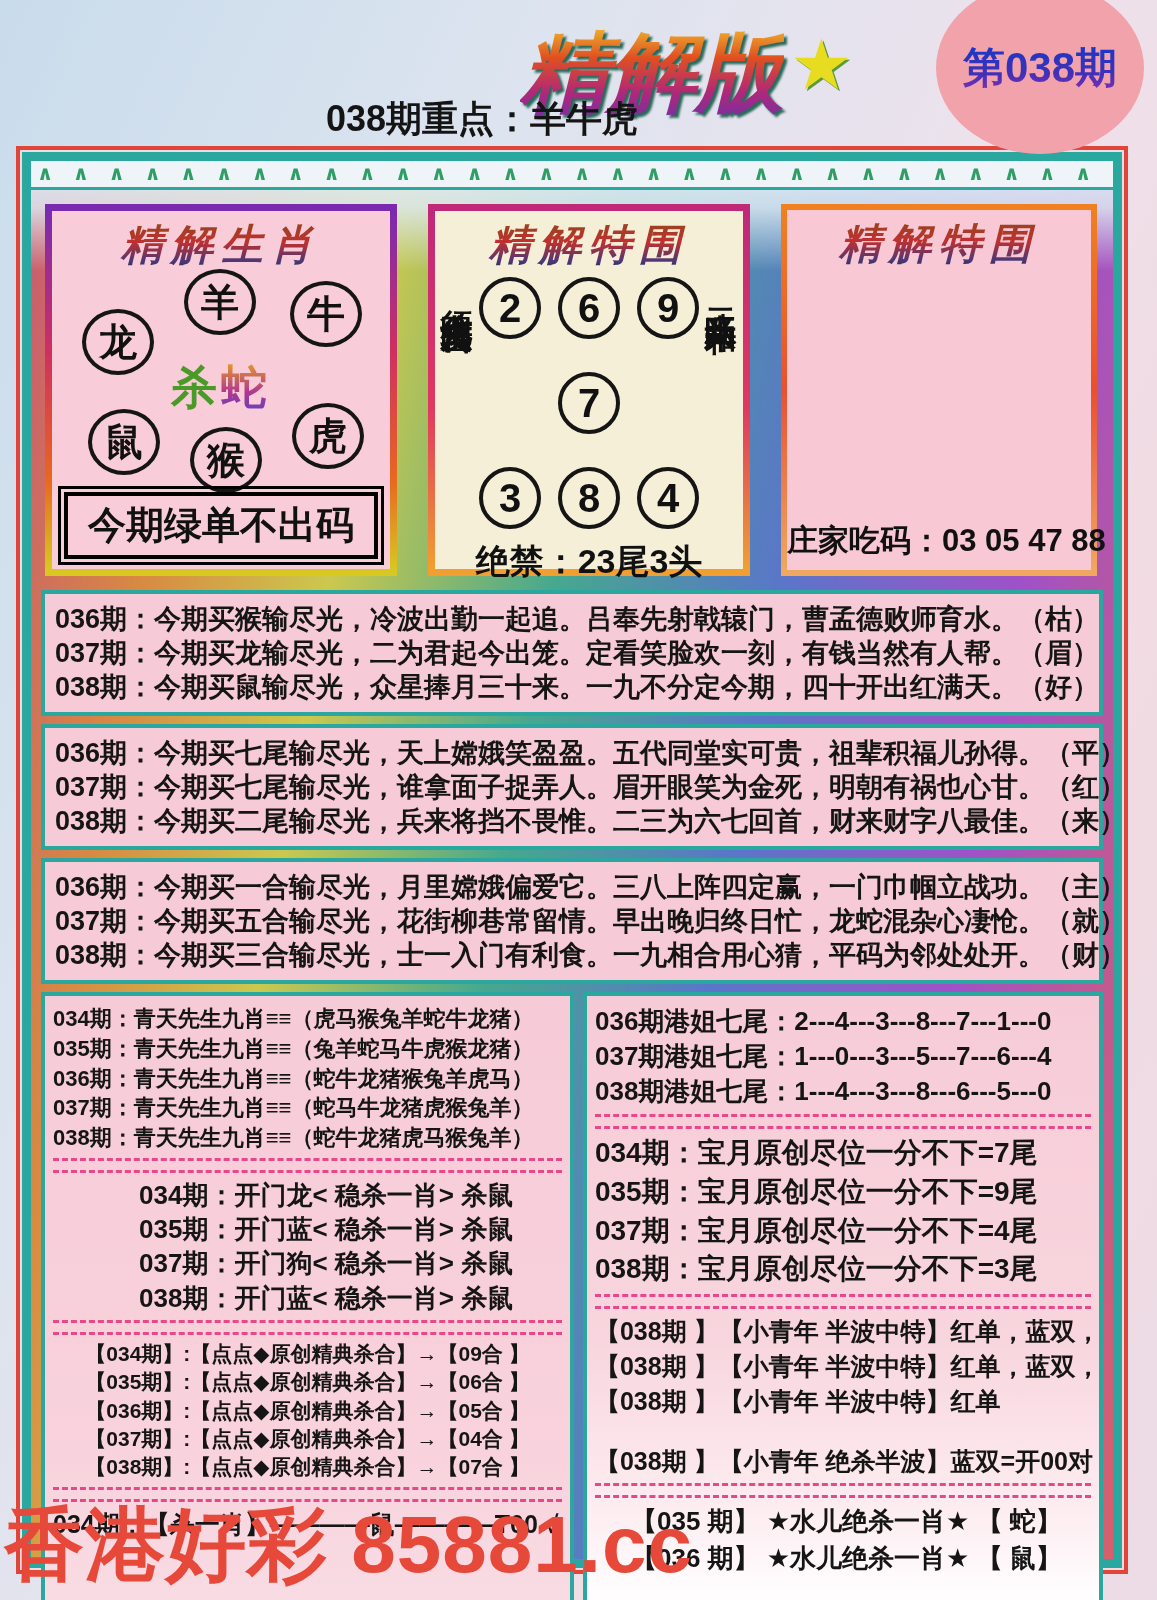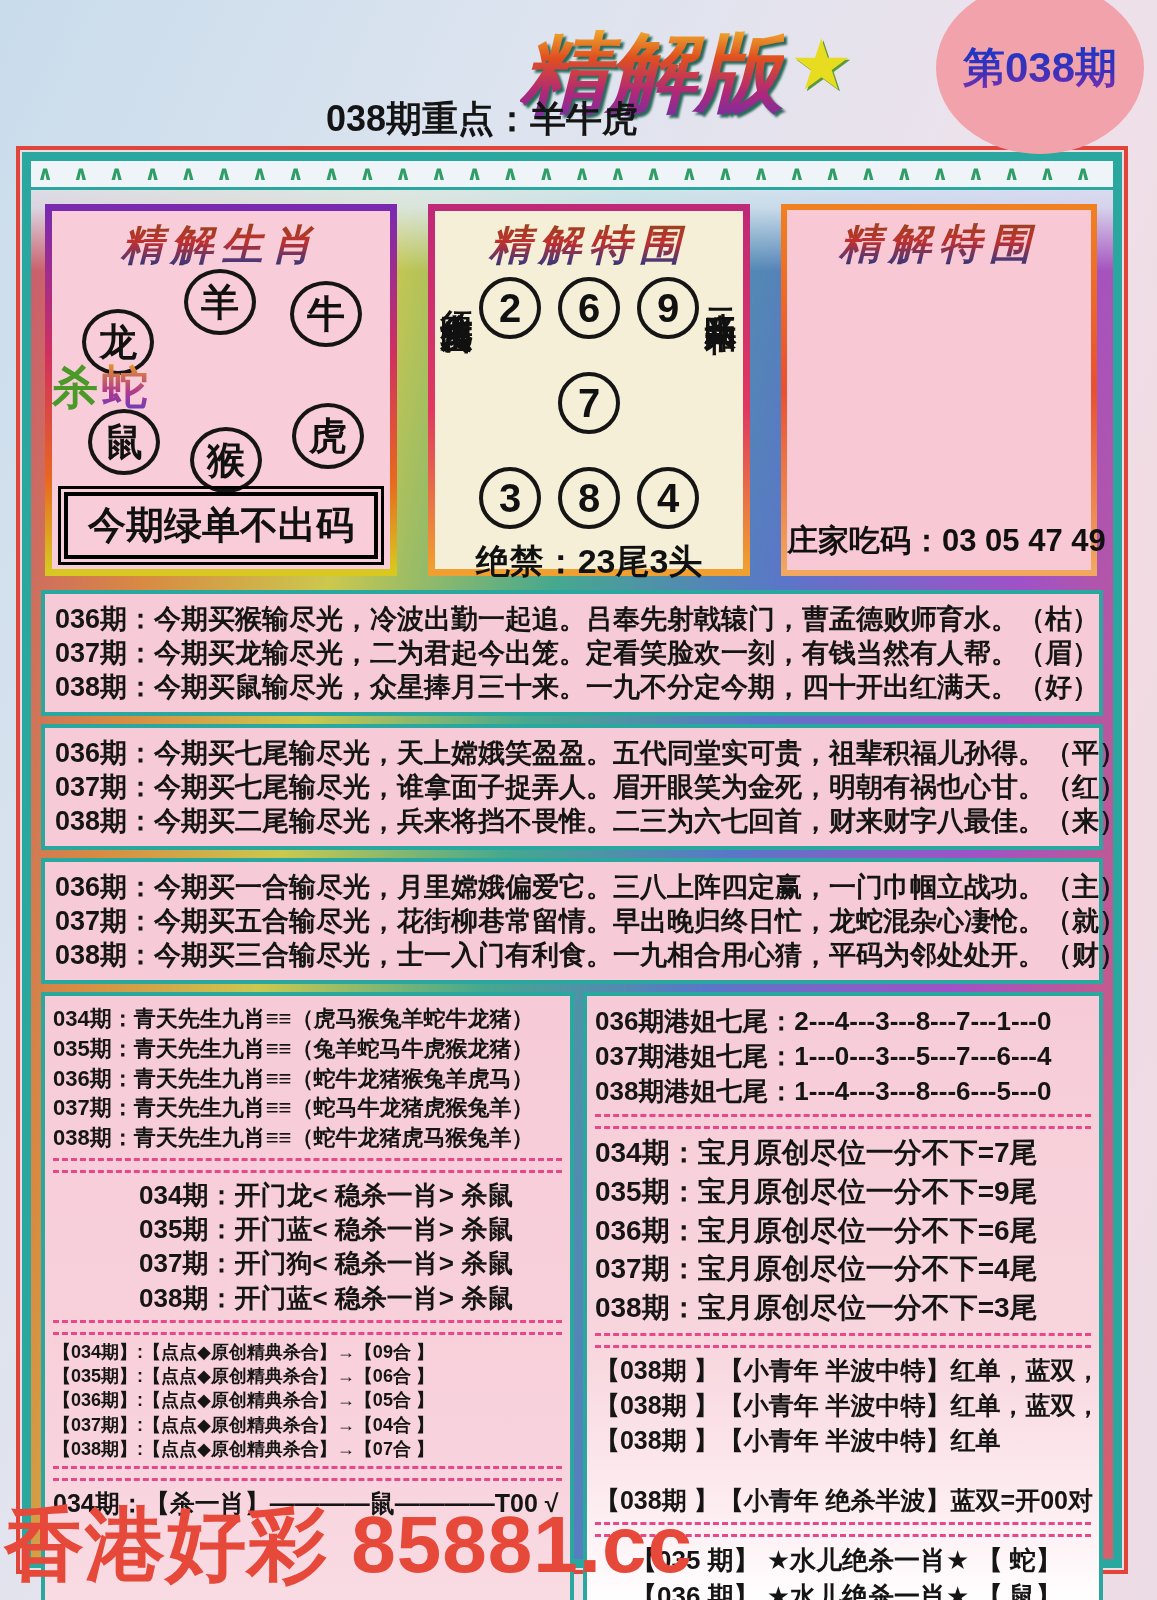--- a/index.html
+++ b/index.html
@@ -69,21 +69,21 @@
   .zc{
     position:absolute;width:64px;height:58px;border:4px solid #151515;border-radius:50%;
     display:flex;align-items:center;justify-content:center;font-size:38px;font-weight:bold;color:#111;
   }
   .z-sheep{left:132px;top:58px;}
   .z-ox{left:238px;top:70px;}
   .z-dragon{left:30px;top:98px;}
   .z-rat{left:36px;top:198px;}
   .z-monkey{left:138px;top:216px;}
   .z-tiger{left:240px;top:192px;}
-  .kill-center{position:absolute;left:0;right:0;top:146px;text-align:left;font-size:46px;font-weight:bold;letter-spacing:4px;}
+  .kill-center{position:absolute;left:0;right:0;top:146px;text-align:center;font-size:46px;font-weight:bold;letter-spacing:4px;}
   .kill-center .k1{color:#4a9a28;}
   .kill-center .k2{
     background:linear-gradient(180deg,#e8a020 0%,#b03890 60%,#6040c0 100%);
     -webkit-background-clip:text;background-clip:text;color:transparent;
   }
   .green-note{
     position:absolute;left:12px;right:12px;bottom:10px;text-align:center;
     border:4px solid #000;outline:3px solid #000;outline-offset:3px;background:#f8ccd8;
     font-size:38px;font-weight:bold;color:#111;padding:4px 0;
   }
@@ -108,21 +108,21 @@
     padding:8px 10px;box-sizing:border-box;
   }
   .poem-line{font-size:27px;font-weight:bold;color:#151515;line-height:1.26;white-space:nowrap;}
   .columns{display:flex;gap:9px;margin:8px 10px 0 10px;height:642px;}
   .col{box-sizing:border-box;border:4px solid #2aa79e;padding:8px 8px;overflow:hidden;}
   .col-left{width:536px;background:linear-gradient(180deg,#f6cbd7 0%,#f8d2dc 70%,#f9dde5 100%);}
   .col-right{width:523px;background:linear-gradient(180deg,#f6cbd7 0%,#f8d6de 55%,#fdeef2 82%,#ffffff 96%);}
   .row{color:#151515;font-weight:bold;white-space:nowrap;}
   .nine-xiao .row{font-size:22px;line-height:1.35;}
   .kaimen .row{font-size:26px;line-height:1.32;padding-left:86px;}
-  .diandian .row{font-size:18px;line-height:1.35;}
+  .diandian .row{font-size:21px;line-height:1.35;text-align:center;}
   .shayixiao .row{font-size:25px;line-height:1.4;}
   .gangjie .row{font-size:26px;line-height:1.35;}
   .baoyue .row{font-size:28px;line-height:1.38;}
   .banbo .row{font-size:25px;line-height:1.4;}
   .juesha .row{font-size:25px;margin-top:26px;}
   .shuier .row{font-size:26px;line-height:1.42;padding-left:36px;}
   .divider{height:9px;border-top:3px dashed #e8488a;border-bottom:3px dashed #e8488a;margin:5px 0;}
   .watermark{
     position:absolute;left:4px;top:1492px;z-index:40;font-size:80px;font-weight:bold;
     color:#e6493a;white-space:nowrap;letter-spacing:1px;
@@ -179,21 +179,21 @@
               <div class="num-circle">4</div>
             </div>
           </div>
           <div class="v-text">二八当旺三来和</div>
         </div>
         <div class="tail-note">绝禁：23尾3头</div>
       </div>
 
       <div class="box special-box">
         <div class="box-title grad-cal-text">精解特围</div>
-        <div class="special-note">庄家吃码：03 05 47 49</div>
+        <div class="special-note">庄家吃码：03 05 47 88</div>
       </div>
 
     </div>
 
     <div class="poem-block">
       <div class="poem-line">036期：今期买猴输尽光，冷波出勤一起追。吕奉先射戟辕门，曹孟德败师育水。（枯）</div>
       <div class="poem-line">037期：今期买龙输尽光，二为君起今出笼。定看笑脸欢一刻，有钱当然有人帮。（眉）</div>
       <div class="poem-line">038期：今期买鼠输尽光，众星捧月三十来。一九不分定今期，四十开出红满天。（好）</div>
     </div>
 
@@ -245,21 +245,20 @@
       <div class="col col-right">
         <div class="gangjie">
           <div class="row">036期港姐七尾：2---4---3---8---7---1---0</div>
           <div class="row">037期港姐七尾：1---0---3---5---7---6---4</div>
           <div class="row">038期港姐七尾：1---4---3---8---6---5---0</div>
         </div>
         <div class="divider"></div>
         <div class="baoyue">
           <div class="row">034期：宝月原创尽位一分不下=7尾</div>
           <div class="row">035期：宝月原创尽位一分不下=9尾</div>
-          <div class="row">036期：宝月原创尽位一分不下=6尾</div>
           <div class="row">037期：宝月原创尽位一分不下=4尾</div>
           <div class="row">038期：宝月原创尽位一分不下=3尾</div>
         </div>
         <div class="divider"></div>
         <div class="banbo">
           <div class="row">【038期 】【小青年 半波中特】红单，蓝双，红双</div>
           <div class="row">【038期 】【小青年 半波中特】红单，蓝双，</div>
           <div class="row">【038期 】【小青年 半波中特】红单</div>
         </div>
         <div class="juesha">

